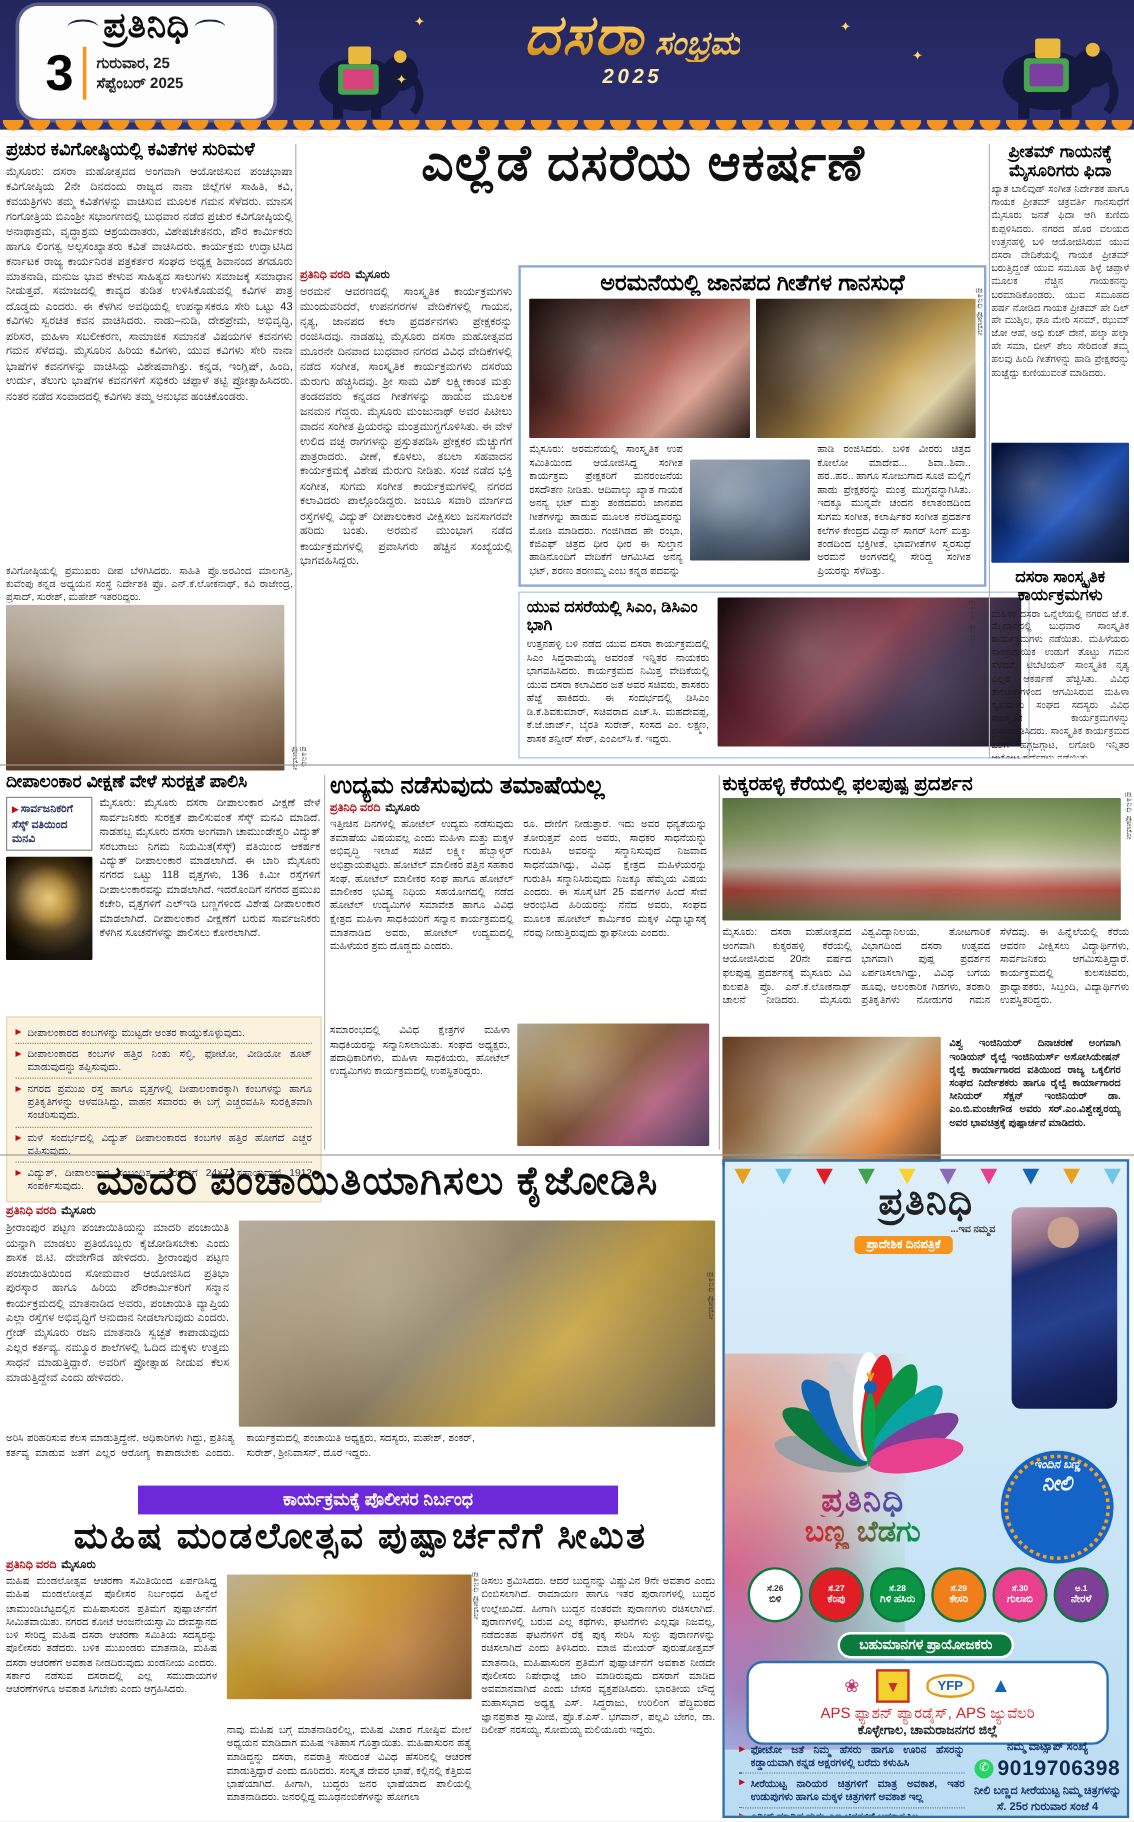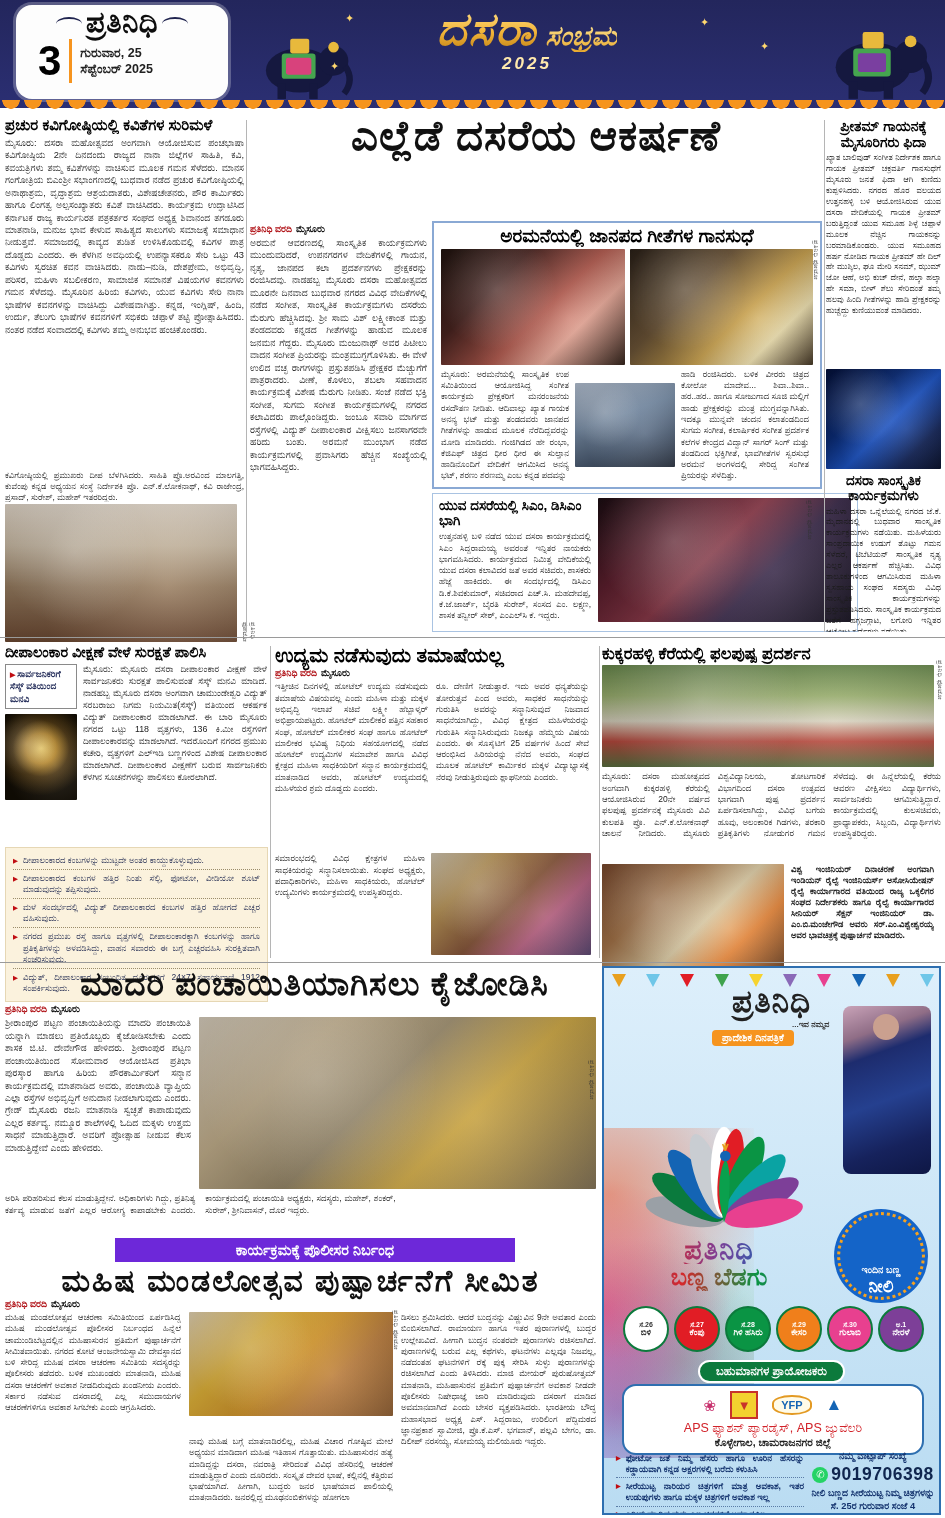--- a/index.html
+++ b/index.html
@@ -73,21 +73,21 @@
   .ad-badge{position:absolute;left:108px;top:62px;background:#f6941e;color:#fff;font-size:10px;font-weight:800;padding:2px 10px;border-radius:4px;}
   .ad-model{position:absolute;right:8px;top:38px;width:88px;height:168px;border-radius:8px;
     background:linear-gradient(160deg,#c9a3b8 0%,#8f6d86 18%,#1d2c6e 30%,#25408f 55%,#16225c 80%,#0e1745 100%);}
   .ad-model:after{content:"";position:absolute;left:30px;top:8px;width:26px;height:26px;border-radius:50%;background:#caa08f;}
   .lotus{position:absolute;left:40px;top:148px;}
   .contest{position:absolute;left:0;top:268px;width:230px;text-align:center;}
   .contest .l1{font-size:27px;font-weight:900;letter-spacing:1px;
     background:linear-gradient(90deg,#e8a01f,#d8262b,#7d3f98,#1464b4,#0a9444);-webkit-background-clip:text;background-clip:text;color:transparent;line-height:1.05;}
   .contest .l2{font-size:24px;font-weight:700;
     background:linear-gradient(90deg,#1464b4,#d8262b,#0a9444,#7d3f98);-webkit-background-clip:text;background-clip:text;color:transparent;line-height:1.1;}
-  .today{position:absolute;right:14px;top:244px;width:82px;height:82px;border-radius:50%;background:#1464c8;border:3px dotted #f6a21e;box-shadow:0 0 0 3px #1464c8;display:flex;flex-direction:column;align-items:center;justify-content:flex-end;color:#fff;text-align:center;}
+  .today{position:absolute;right:14px;top:244px;width:82px;height:82px;border-radius:50%;background:#1464c8;border:3px dotted #f6a21e;box-shadow:0 0 0 3px #1464c8;display:flex;flex-direction:column;align-items:center;justify-content:flex-start;color:#fff;text-align:center;font-style:italic;}
   .today .tl{font-size:9.5px;font-weight:700;}
   .today .tc{font-size:17px;font-weight:900;margin-top:1px;}
   .sched{position:absolute;left:10px;top:338px;width:319px;display:flex;justify-content:center;gap:5px;}
   .dot{width:46px;height:46px;border-radius:50%;display:flex;flex-direction:column;align-items:center;justify-content:center;color:#fff;border:2px solid #0c7a3c;box-sizing:border-box;}
   .dot .d{font-size:7px;font-weight:700;line-height:1;}
   .dot .n{font-size:8.5px;font-weight:800;line-height:1.1;text-align:center;}
   .c0{background:#fff;color:#333 !important;}
   .c0 .d,.c0 .n{color:#333;}
   .c1{background:#e11d25;}.c2{background:#0a9444;}.c3{background:#f07f1b;}.c4{background:#e8408f;}.c5{background:#7d3f98;}
   .spill{position:absolute;left:0;top:392px;width:100%;text-align:center;}
@@ -222,22 +222,22 @@
     <div style="display:flex;gap:6px;margin-top:4px">
       <div style="width:72px">
         <div class="notice">ಸಾರ್ವಜನಿಕರಿಗೆ ಸೆಸ್ಕ್ ವತಿಯಿಂದ ಮನವಿ</div>
         <div class="ph" style="width:72px;height:86px;margin-top:5px;background:radial-gradient(circle at 50% 40%,#f5d26a 0%,#b98a2e 24%,#4a3410 45%,#120d04 75%);"></div>
       </div>
       <div class="t" style="width:184px;height:178px;font-size:8.9px">ಮೈಸೂರು: ಮೈಸೂರು ದಸರಾ ದೀಪಾಲಂಕಾರ ವೀಕ್ಷಣೆ ವೇಳೆ ಸಾರ್ವಜನಿಕರು ಸುರಕ್ಷತೆ ಪಾಲಿಸುವಂತೆ ಸೆಸ್ಕ್ ಮನವಿ ಮಾಡಿದೆ. ನಾಡಹಬ್ಬ ಮೈಸೂರು ದಸರಾ ಅಂಗವಾಗಿ ಚಾಮುಂಡೇಶ್ವರಿ ವಿದ್ಯುತ್ ಸರಬರಾಜು ನಿಗಮ ನಿಯಮಿತ(ಸೆಸ್ಕ್) ವತಿಯಿಂದ ಆಕರ್ಷಕ ವಿದ್ಯುತ್ ದೀಪಾಲಂಕಾರ ಮಾಡಲಾಗಿದೆ. ಈ ಬಾರಿ ಮೈಸೂರು ನಗರದ ಒಟ್ಟು 118 ವೃತ್ತಗಳು, 136 ಕಿ.ಮೀ ರಸ್ತೆಗಳಿಗೆ ದೀಪಾಲಂಕಾರವನ್ನು ಮಾಡಲಾಗಿದೆ. ಇದರೊಂದಿಗೆ ನಗರದ ಪ್ರಮುಖ ಕಚೇರಿ, ವೃತ್ತಗಳಿಗೆ ಎಲ್‌ಇಡಿ ಬಣ್ಣಗಳಿಂದ ವಿಶೇಷ ದೀಪಾಲಂಕಾರ ಮಾಡಲಾಗಿದೆ. ದೀಪಾಲಂಕಾರ ವೀಕ್ಷಣೆಗೆ ಬರುವ ಸಾರ್ವಜನಿಕರು ಕೆಳಗಿನ ಸೂಚನೆಗಳನ್ನು ಪಾಲಿಸಲು ಕೋರಲಾಗಿದೆ.</div>
     </div>
     <div class="bullets" style="margin-top:5px">
       <div class="b-item">ದೀಪಾಲಂಕಾರದ ಕಂಬಗಳನ್ನು ಮುಟ್ಟದೇ ಅಂತರ ಕಾಯ್ದುಕೊಳ್ಳುವುದು.</div>
       <div class="b-item">ದೀಪಾಲಂಕಾರದ ಕಂಬಗಳ ಹತ್ತಿರ ನಿಂತು ಸೆಲ್ಫಿ, ಫೋಟೋ, ವೀಡಿಯೋ ಶೂಟ್ ಮಾಡುವುದನ್ನು ತಪ್ಪಿಸುವುದು.</div>
+      <div class="b-item">ನಗರದ ಪ್ರಮುಖ ರಸ್ತೆ ಹಾಗೂ ವೃತ್ತಗಳಲ್ಲಿ ದೀಪಾಲಂಕಾರಕ್ಕಾಗಿ ಕಂಬಗಳನ್ನು ಹಾಗೂ ಪ್ರತಿಕೃತಿಗಳನ್ನು ಅಳವಡಿಸಿದ್ದು, ವಾಹನ ಸವಾರರು ಈ ಬಗ್ಗೆ ಎಚ್ಚರವಹಿಸಿ ಸುರಕ್ಷಿತವಾಗಿ ಸಂಚರಿಸುವುದು.</div>
       <div class="b-item">ಮಳೆ ಸಂದರ್ಭದಲ್ಲಿ ವಿದ್ಯುತ್ ದೀಪಾಲಂಕಾರದ ಕಂಬಗಳ ಹತ್ತಿರ ಹೋಗದೆ ಎಚ್ಚರ ವಹಿಸುವುದು.</div>
-      <div class="b-item">ನಗರದ ಪ್ರಮುಖ ರಸ್ತೆ ಹಾಗೂ ವೃತ್ತಗಳಲ್ಲಿ ದೀಪಾಲಂಕಾರಕ್ಕಾಗಿ ಕಂಬಗಳನ್ನು ಹಾಗೂ ಪ್ರತಿಕೃತಿಗಳನ್ನು ಅಳವಡಿಸಿದ್ದು, ವಾಹನ ಸವಾರರು ಈ ಬಗ್ಗೆ ಎಚ್ಚರವಹಿಸಿ ಸುರಕ್ಷಿತವಾಗಿ ಸಂಚರಿಸುವುದು.</div>
       <div class="b-item">ವಿದ್ಯುತ್, ದೀಪಾಲಂಕಾರ ಸಂಬಂಧಿತ ದೂರುಗಳಿಗೆ 24×7 ಸಹಾಯವಾಣಿ 1912 ಸಂಪರ್ಕಿಸುವುದು.</div>
     </div>
   </div>
 
   <div id="business">
     <div class="a-title" style="font-size:20px">ಉದ್ಯಮ ನಡೆಸುವುದು ತಮಾಷೆಯಲ್ಲ</div>
     <div class="byline">
       <span class="red">ಪ್ರತಿನಿಧಿ ವರದಿ</span><span class="city">ಮೈಸೂರು</span>
     </div>
     <div style="display:flex;gap:8px">

